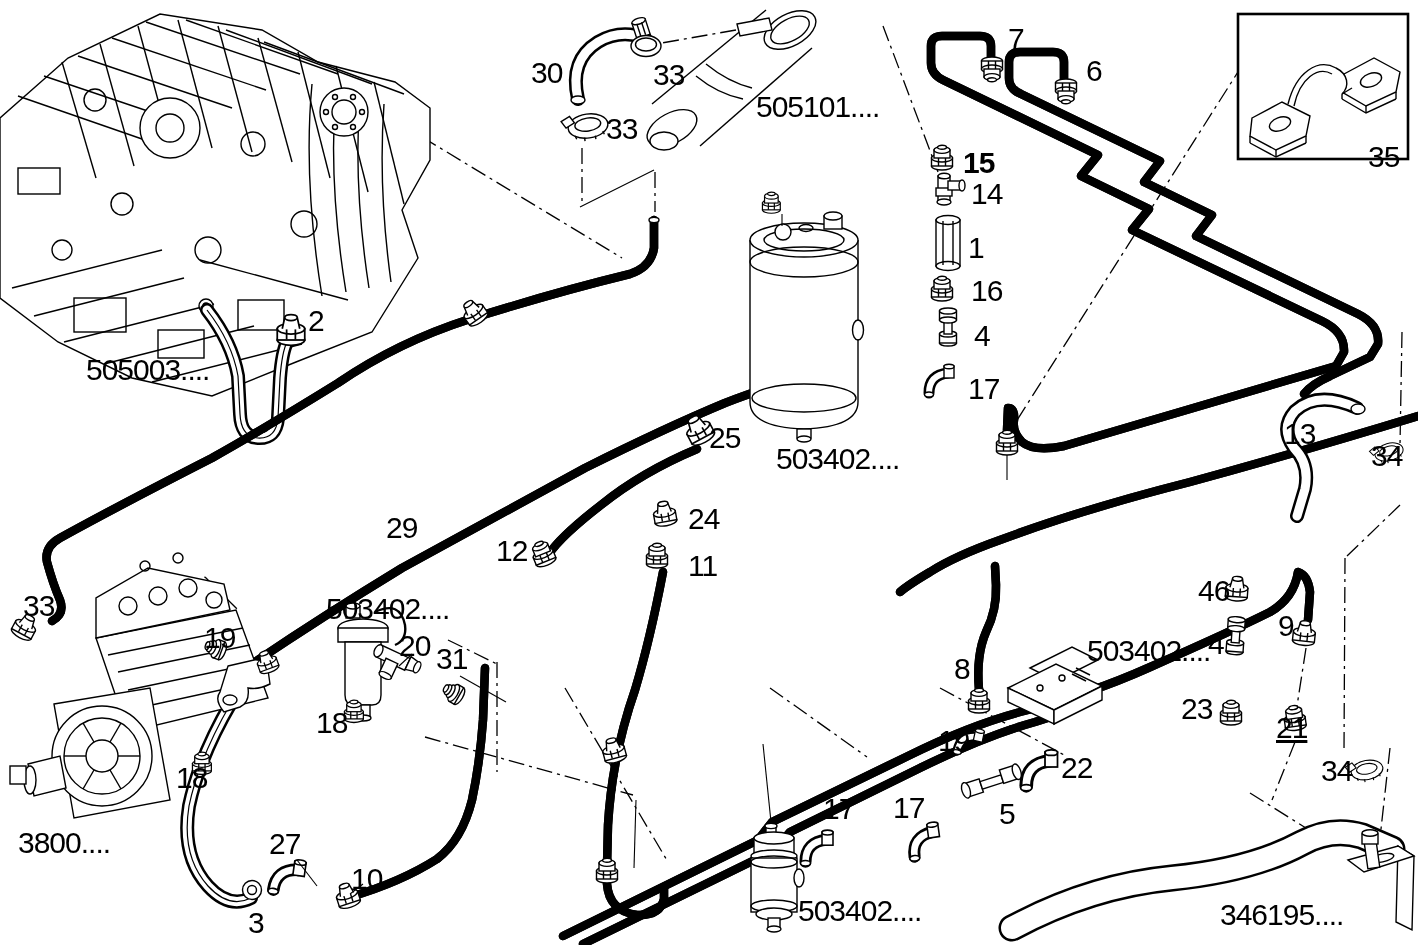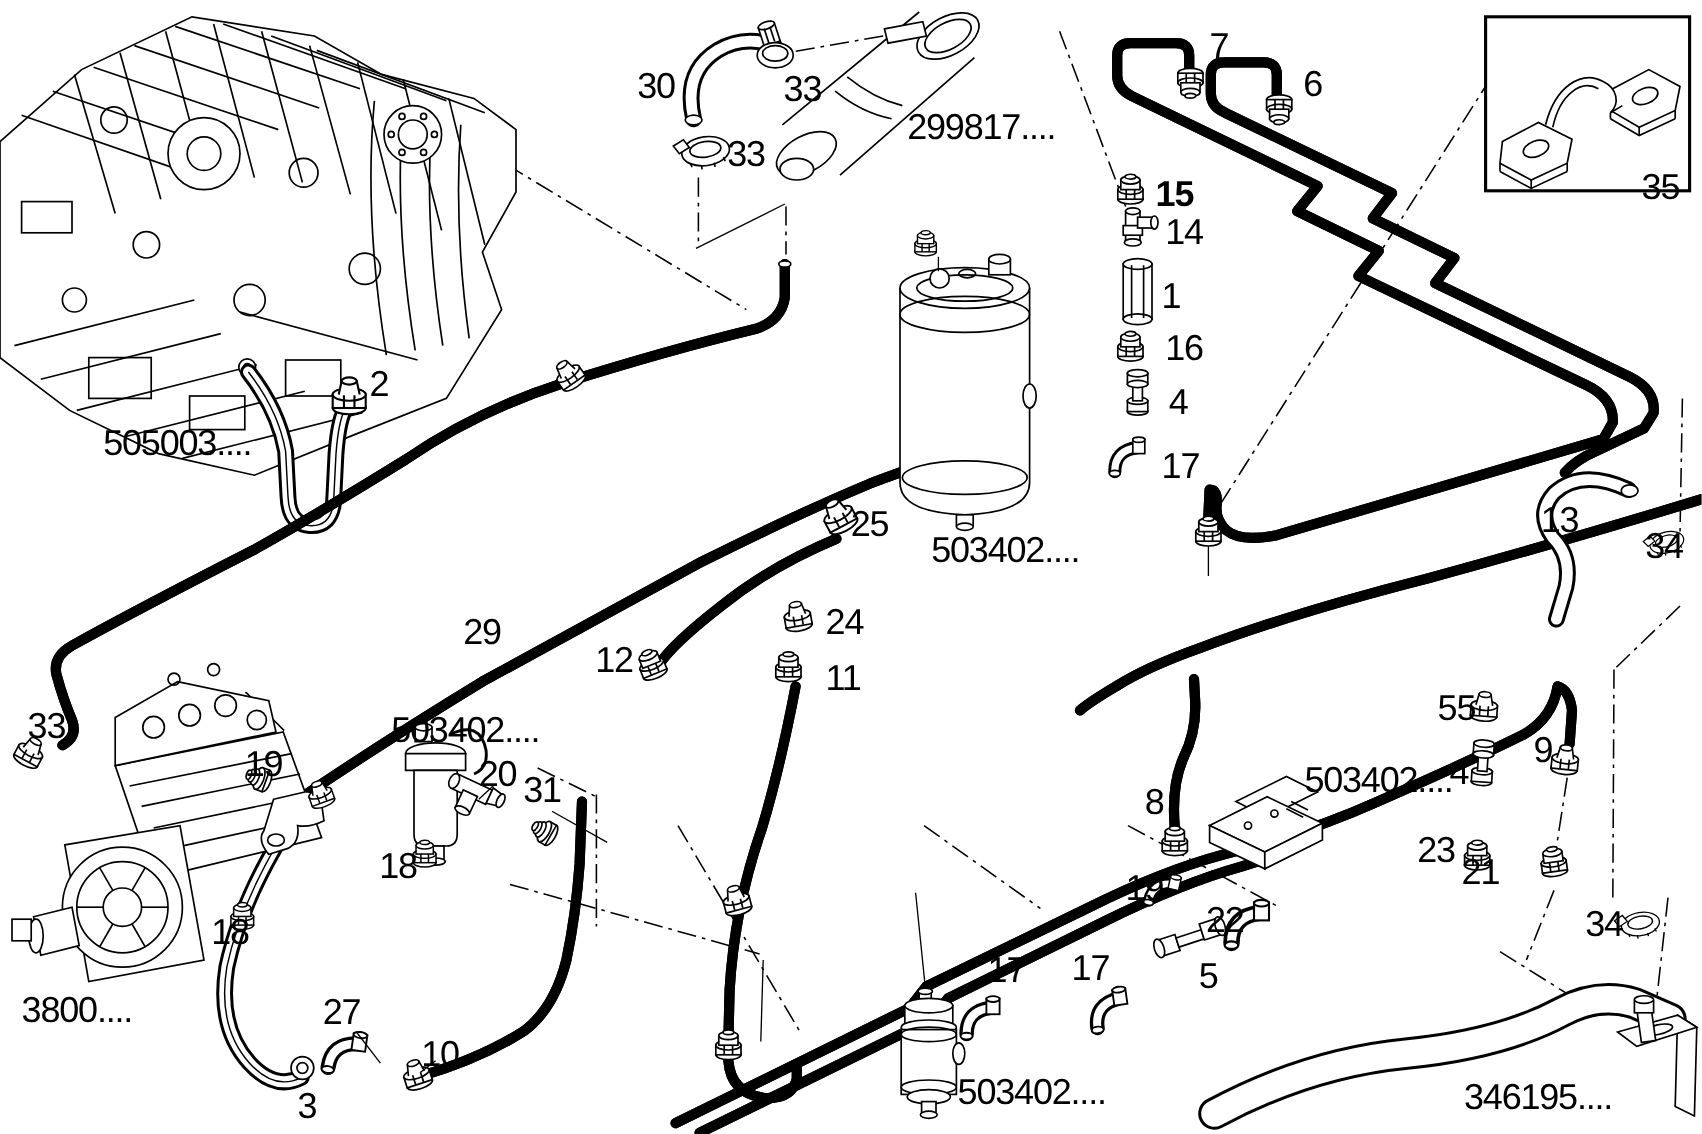--- a/index.html
+++ b/index.html
@@ -573,32 +573,32 @@
       <div class="callout" style="left: 204px; top: 623px;">19</div>
       <div class="callout" style="left: 399px; top: 631px;">20</div>
       <div class="callout" style="left: 436px; top: 644px;">31</div>
       <div class="callout" style="left: 316px; top: 708px;">18</div>
       <div class="callout" style="left: 176px; top: 763px;">18</div>
       <div class="callout" style="left: 269px; top: 829px;">27</div>
       <div class="callout" style="left: 248px; top: 908px;">3</div>
       <div class="callout" style="left: 351px; top: 864px;">10</div>
       <div class="callout" style="left: 954px; top: 654px;">8</div>
       <div class="callout" style="left: 938px; top: 726px;">19</div>
-      <div class="callout" style="left: 1005px; top: 753px;">22</div>
+      <div class="callout" style="left: 1061px; top: 753px;">22</div>
       <div class="callout" style="left: 999px; top: 799px;">5</div>
       <div class="callout" style="left: 823px; top: 794px;">17</div>
       <div class="callout" style="left: 893px; top: 793px;">17</div>
-      <div class="callout" style="left: 1198px; top: 576px;">55</div>
+      <div class="callout" style="left: 1198px; top: 576px;">46</div>
       <div class="callout" style="left: 1208px; top: 629px;">4</div>
       <div class="callout" style="left: 1181px; top: 694px;">23</div>
-      <div class="callout" style="left: 1218px; top: 713px;">21</div>
+      <div class="callout" style="left: 1276px; top: 713px; text-decoration: underline;">21</div>
       <div class="callout" style="left: 1278px; top: 611px;">9</div>
       <div class="callout" style="left: 1321px; top: 756px;">34</div>
       <div class="part-ref" style="left: 86px; top: 355px;">505003....</div>
-      <div class="part-ref" style="left: 756px; top: 92px;">299817....</div>
+      <div class="part-ref" style="left: 756px; top: 92px;">505101....</div>
       <div class="part-ref" style="left: 776px; top: 444px;">503402....</div>
       <div class="part-ref" style="left: 326px; top: 594px;">503402....</div>
       <div class="part-ref" style="left: 1087px; top: 636px;">503402....</div>
       <div class="part-ref" style="left: 798px; top: 896px;">503402....</div>
       <div class="part-ref" style="left: 18px; top: 828px;">3800....</div>
       <div class="part-ref" style="left: 1220px; top: 900px;">346195....</div>
     </div>
 </div>
 
 </body></html>

